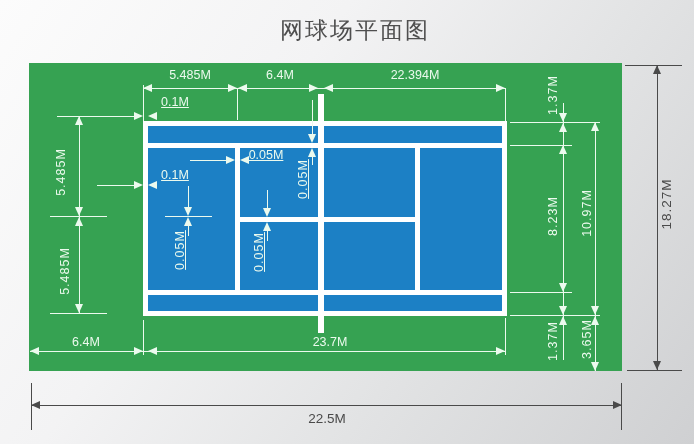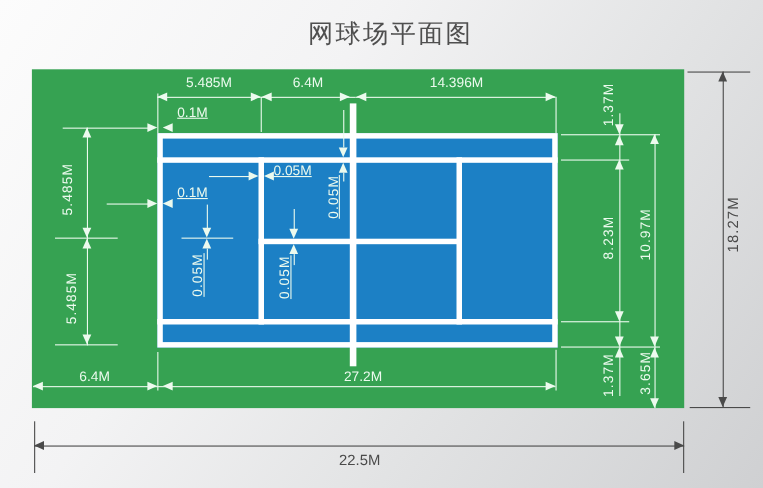--- a/index.html
+++ b/index.html
@@ -62,21 +62,21 @@
   <div class="dl" style="left:237px;top:88px;width:86px;height:1px;"></div>
   <div class="dl" style="left:323px;top:88px;width:182px;height:1px;"></div>
   <div class="ar arl w" style="left:143px;top:84px;"></div>
   <div class="ar arr w" style="left:228px;top:84px;"></div>
   <div class="ar arl w" style="left:238px;top:84px;"></div>
   <div class="ar arr w" style="left:309px;top:84px;"></div>
   <div class="ar arl w" style="left:324px;top:84px;"></div>
   <div class="ar arr w" style="left:496px;top:84px;"></div>
   <div class="dlab" style="left:158px;top:69px;width:64px;">5.485M</div>
   <div class="dlab" style="left:252px;top:69px;width:56px;">6.4M</div>
-  <div class="dlab" style="left:380px;top:69px;width:70px;">14.396M</div>
+  <div class="dlab" style="left:380px;top:69px;width:70px;">22.394M</div>
 
   <div class="dl" style="left:57px;top:116px;width:43px;height:1px;"></div>
   <div class="dl" style="left:50px;top:216px;width:57px;height:1px;"></div>
   <div class="dl" style="left:50px;top:313px;width:57px;height:1px;"></div>
   <div class="dl" style="left:79px;top:116px;width:1px;height:198px;"></div>
   <div class="ar aru w" style="left:75px;top:116px;"></div>
   <div class="ar ard w" style="left:75px;top:207px;"></div>
   <div class="ar aru w" style="left:75px;top:217px;"></div>
   <div class="ar ard w" style="left:75px;top:304px;"></div>
   <div class="dlab vlab" style="left:23px;top:164px;">5.485M</div>
@@ -148,21 +148,21 @@
   <div class="dlab vlab dark" style="left:628px;top:196px;">18.27M</div>
 
   <div class="dl" style="left:143px;top:320px;width:1px;height:35px;"></div>
   <div class="dl" style="left:505px;top:318px;width:1px;height:37px;"></div>
   <div class="dl" style="left:30px;top:351px;width:475px;height:1px;"></div>
   <div class="ar arl w" style="left:30px;top:347px;"></div>
   <div class="ar arr w" style="left:134px;top:347px;"></div>
   <div class="ar arl w" style="left:148px;top:347px;"></div>
   <div class="ar arr w" style="left:496px;top:347px;"></div>
   <div class="dlab" style="left:58px;top:336px;width:56px;">6.4M</div>
-  <div class="dlab" style="left:300px;top:336px;width:60px;">27.2M</div>
+  <div class="dlab" style="left:300px;top:336px;width:60px;">23.7M</div>
 
   <div class="dk" style="left:31px;top:383px;width:1px;height:47px;"></div>
   <div class="dk" style="left:621px;top:383px;width:1px;height:47px;"></div>
   <div class="dk" style="left:31px;top:405px;width:591px;height:1px;"></div>
   <div class="ar arl k" style="left:31px;top:401px;"></div>
   <div class="ar arr k" style="left:613px;top:401px;"></div>
   <div class="dlab dark" style="left:294px;top:412px;width:66px;">22.5M</div>
 
 </div>
 

